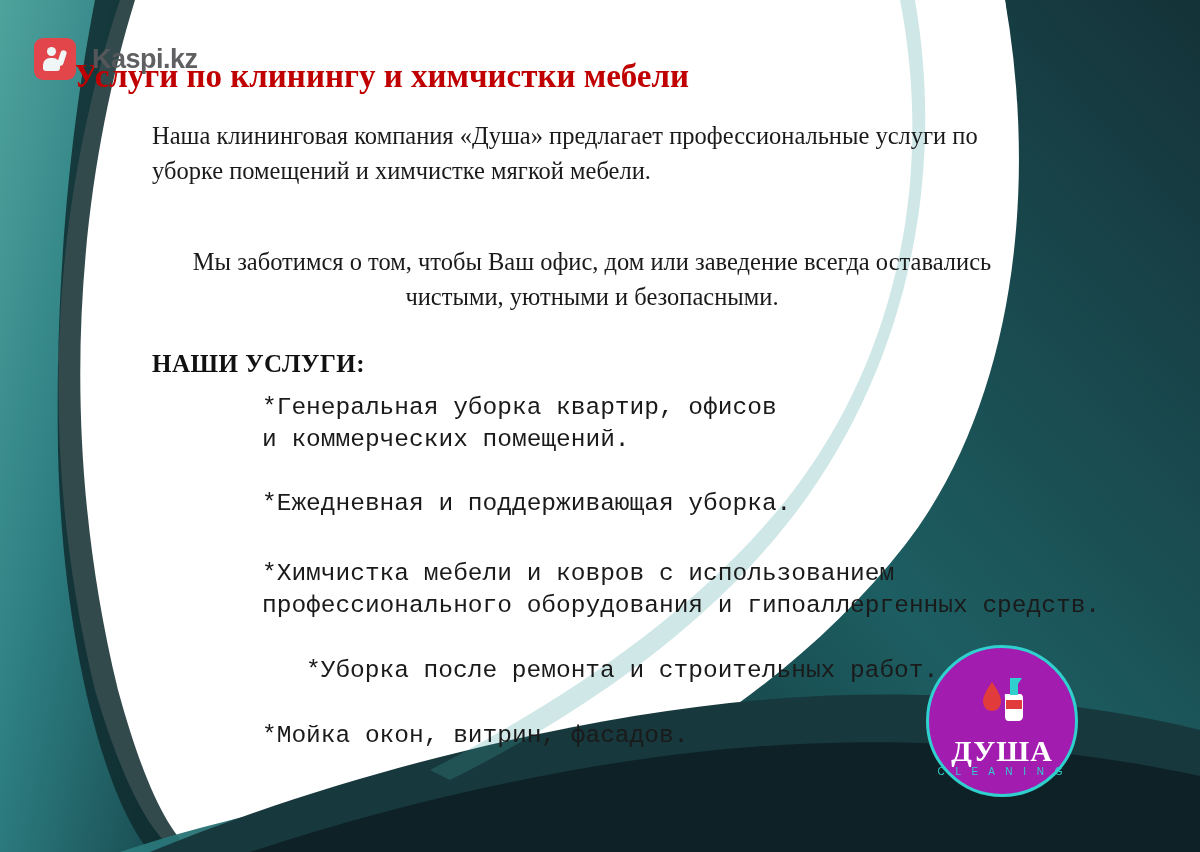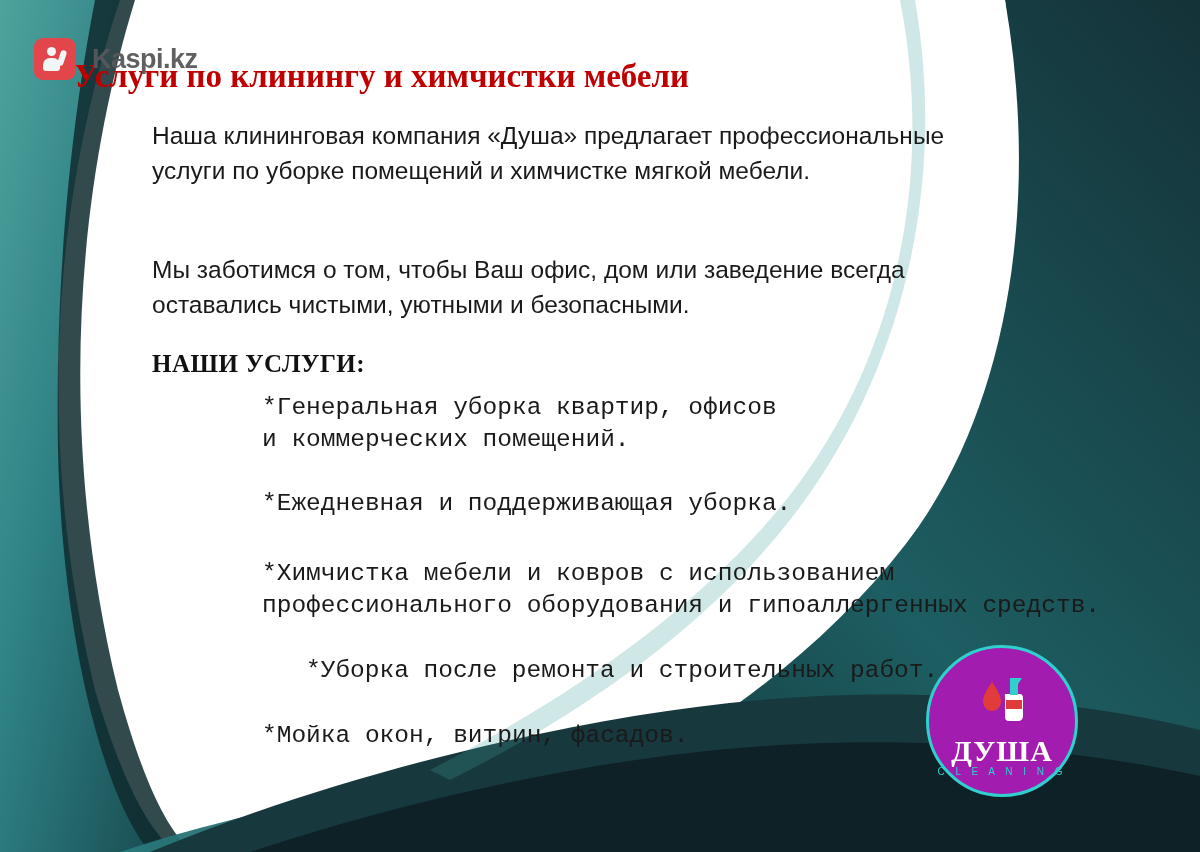--- a/index.html
+++ b/index.html
@@ -92,27 +92,27 @@
     width: 800px;
     font-family: "Liberation Serif", serif;
     font-weight: bold;
     font-size: 33px;
     color: #c00000;
     letter-spacing: 0px;
     white-space: nowrap;
   }
   .para {
     position: absolute;
-    font-family: Liberation Sans, sans-serif;
+    font-family: Liberation Serif, serif;
     font-size: 24.5px;
     color: #1a1a1a;
     line-height: 35px;
   }
   #para-1 { left: 152px; top: 118px; width: 860px; }
-  #para-2 { left: 152px; top: 252px; width: 880px; }
+  #para-2 { left: 152px; top: 244px; width: 880px; text-align: center; }
   #services-heading {
     position: absolute;
     left: 152px;
     top: 350px;
     font-family: Liberation Serif, serif;
     font-weight: bold;
     font-size: 25px;
     color: #111111;
     letter-spacing: 0.5px;
   }

